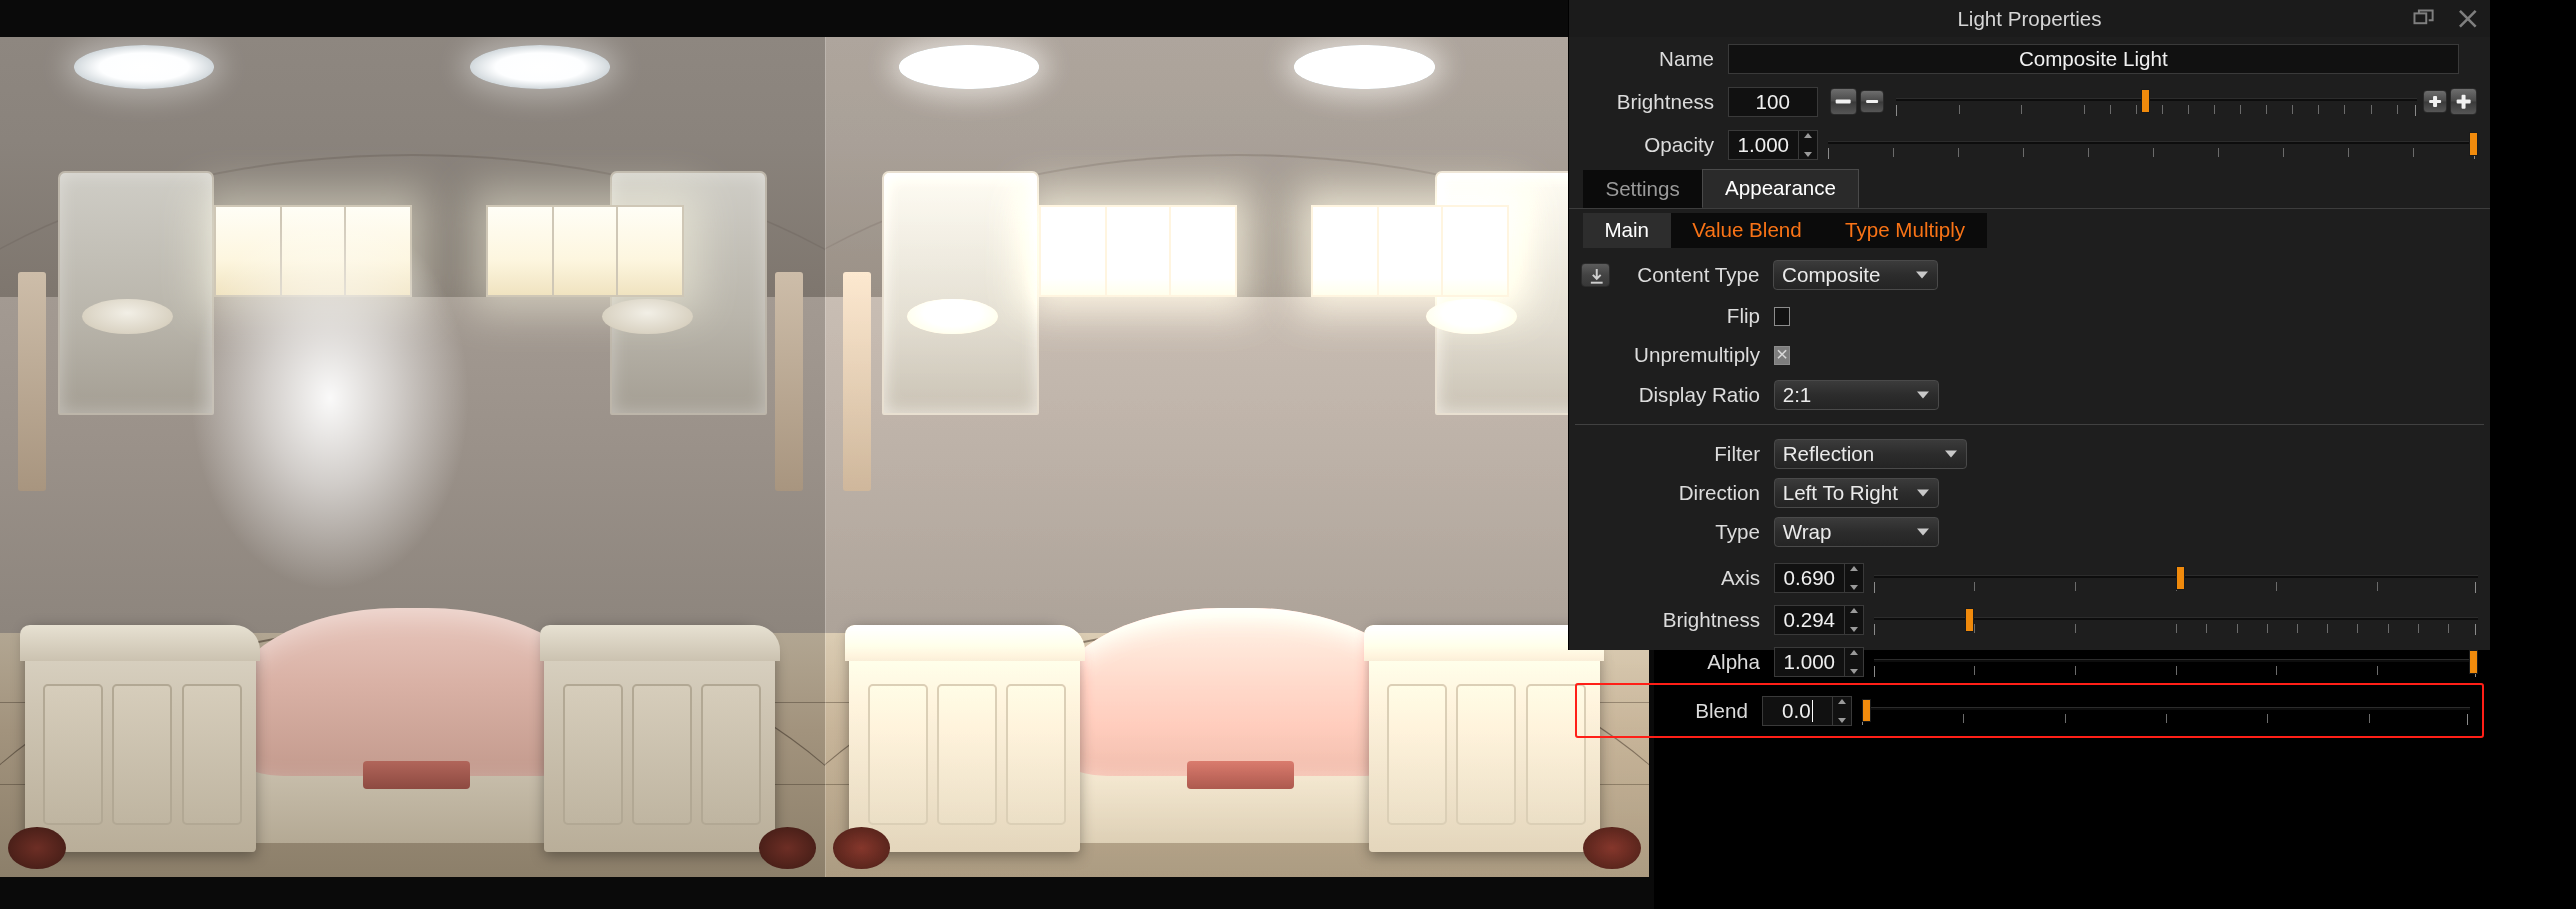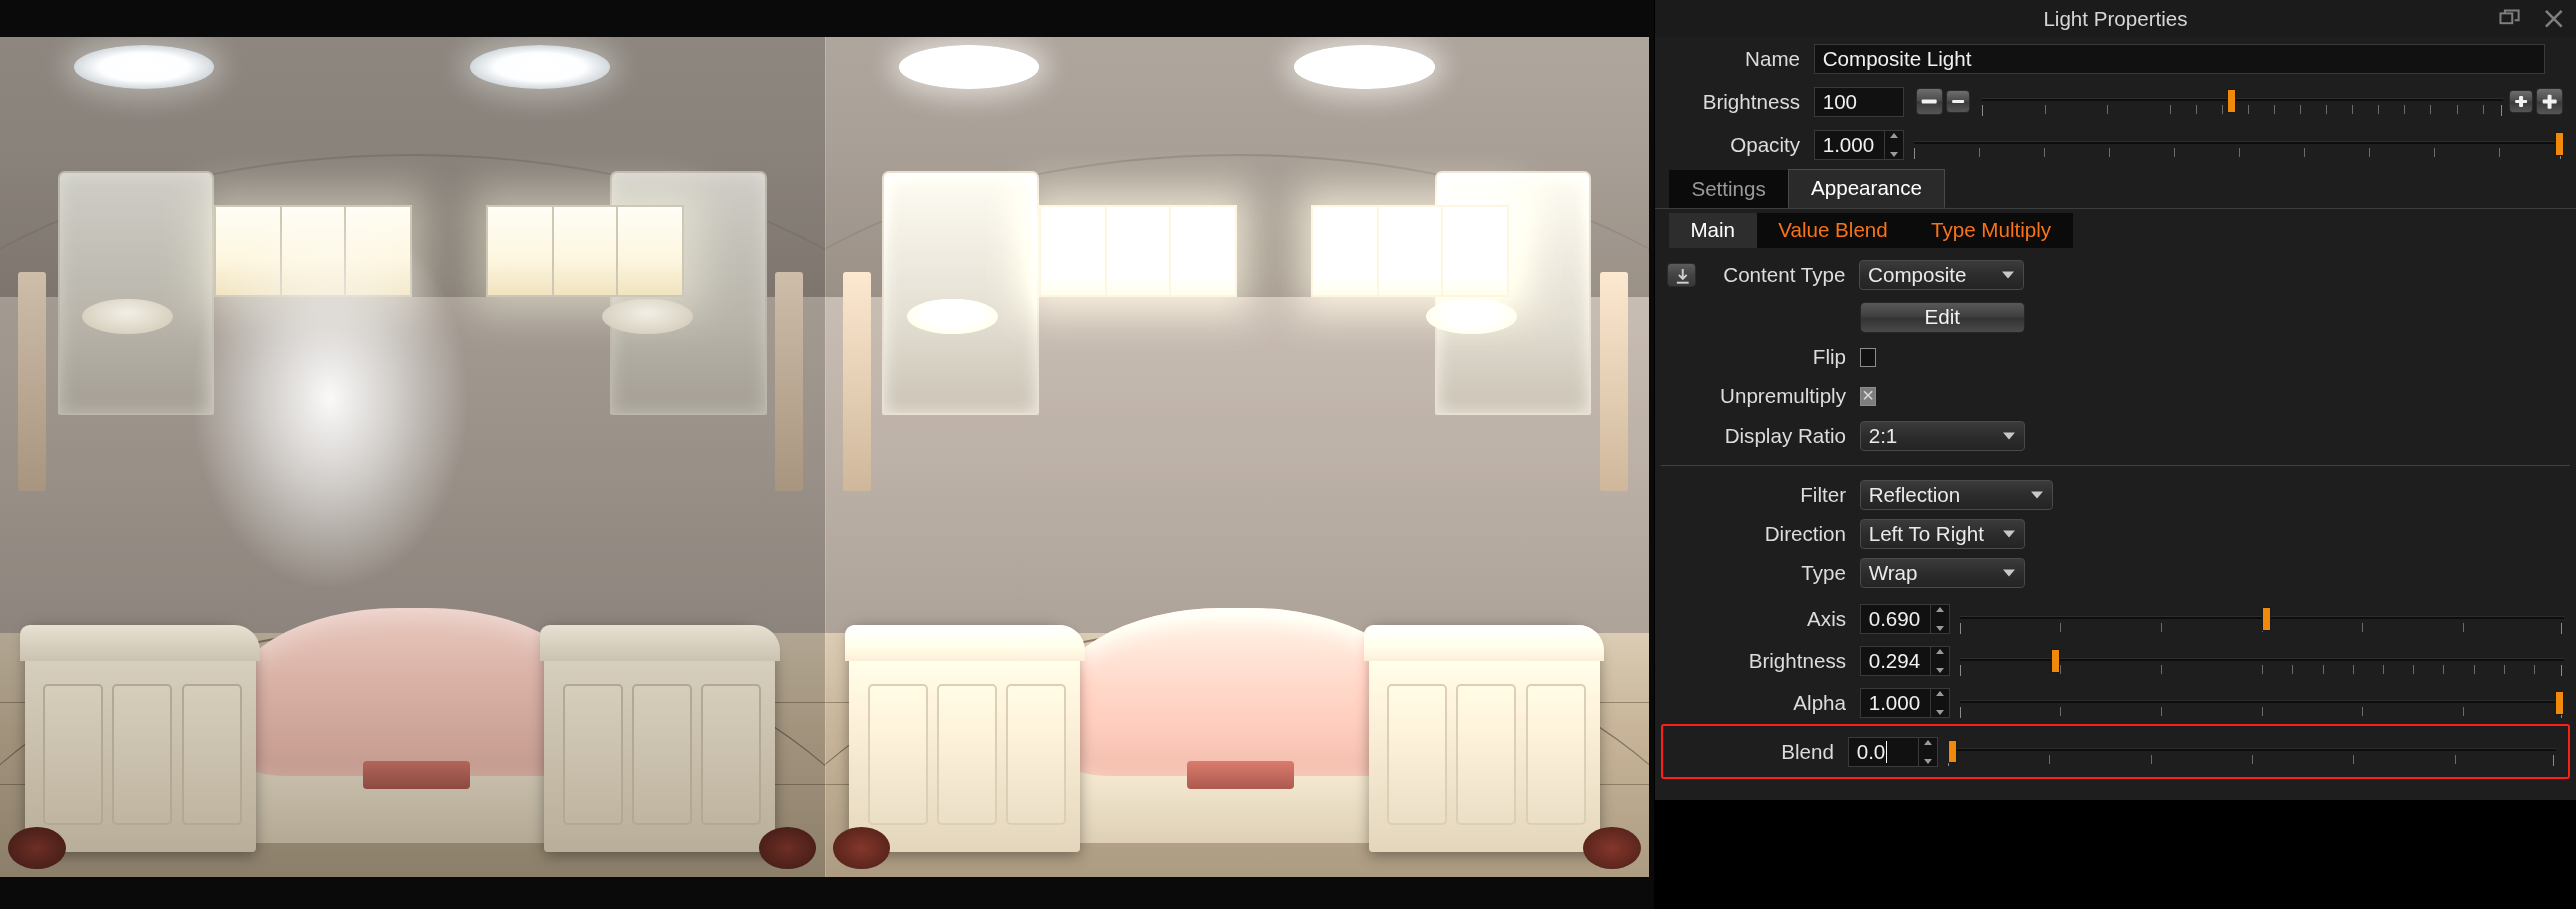--- a/index.html
+++ b/index.html
@@ -131,41 +131,42 @@
   .rug.r1{ left:1%; } .rug.r2{ left:92%; }
   
   .ph-right .scene{ filter:brightness(1.22) contrast(1.02); }
   .split-line{
     position:absolute; left:50%; top:0; width:1px; height:100%;
     background:rgba(255,255,255,.18);
   }
 
   
   #panel {
-    position:absolute; left:1654px; top:0; width:922px; height:800px;
+    position:absolute; left:1568px; top:0; width:922px; height:650px;
     background:#1e1e1e; color:#e6e6e6; font-size:20.6px;
     border-left:1px solid #000;
   }
   #titlebar{
     height:37px; background:#1b1b1b; position:relative;
     display:flex; align-items:center; justify-content:center;
   }
   #titlebar .title{ color:#d6d6d6; font-size:20.6px; }
   #titlebar .tb-btns{ position:absolute; right:11.8px; top:0; height:37px; display:flex; align-items:center; gap:21.6px; }
   .tb-ico{ width:21.6px; height:21.6px; opacity:.62; cursor:pointer; }
 
   .row{ display:flex; align-items:center; height:43px; padding:0 0 0 11.8px; }
   .lbl{
     width:147px; text-align:right; padding-right:13.8px;
     color:#dcdcdc; font-size:20.6px; white-space:nowrap;
   }
   .txtbox{
     background:#111; border:1px solid #3a3a3a; color:#f0f0f0;
     height:30px; line-height:28.5px; padding:0 7.9px; font-size:20.6px;
     font-family:"Liberation Sans", sans-serif;
+    text-align:center;
   }
   .namebox{ width:731px; }
   .numbox{ width:86px; position:relative; }
   .spin{
     width:19.6px; height:30px; background:#111; border:1px solid #3a3a3a; border-left:none;
     display:flex; flex-direction:column; justify-content:space-between; align-items:center;
     padding:2px 0;
   }
   .spin i{ width:0;height:0;border-left:4.9px solid transparent;border-right:4.9px solid transparent; }
   .spin .up{ border-bottom:5.9px solid #9a9a9a; }
@@ -470,24 +471,20 @@
         <path d="M9 19 h12" stroke="#cfcfcf" stroke-width="2"></path>
       </svg>
     </div>
     <span class="lbl" style="width:157px">Content Type</span>
     <div class="dd w168">
       <span>Composite</span>
       <span class="arw"></span>
     </div>
   </div>
 
-  <div class="row" style="height:41px">
-    <span class="lbl" style="width:193px"></span>
-    <div class="btnEdit">Edit</div>
-  </div>
 
   <div class="row" style="height:39px">
     <span class="lbl" style="width:193px">Flip</span>
     <div class="chk"></div>
   </div>
 
   <div class="row" style="height:39px">
     <span class="lbl" style="width:193px">Unpremultiply</span>
     <div class="chk on"></div>
   </div>

